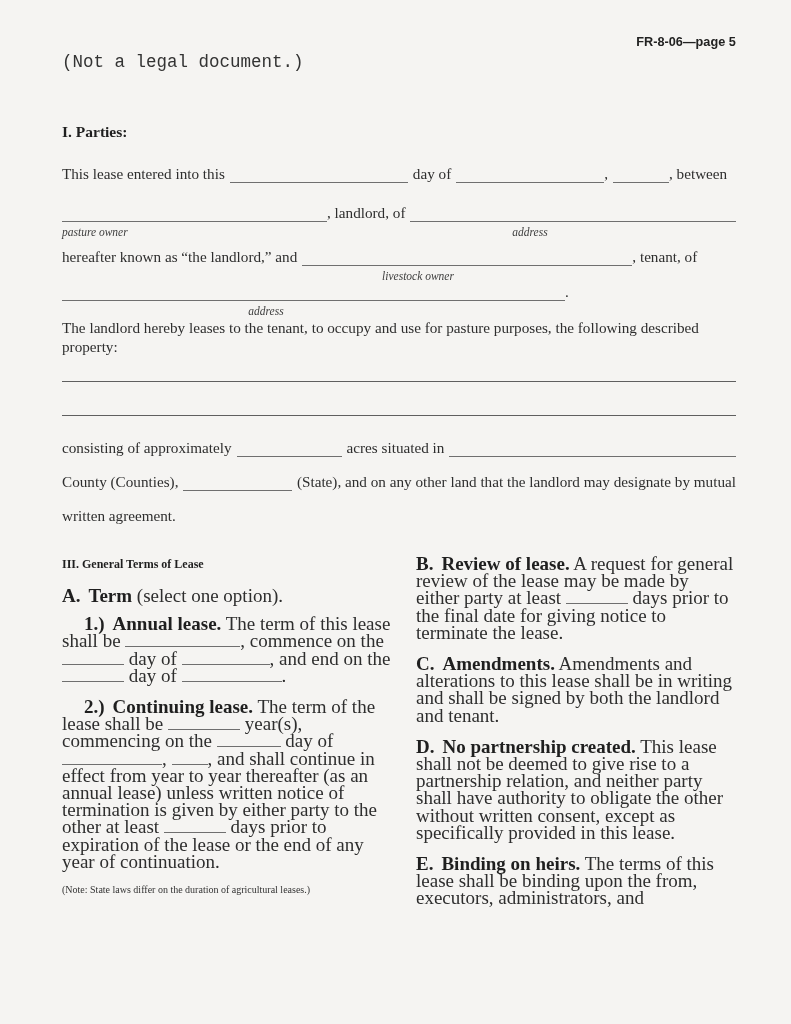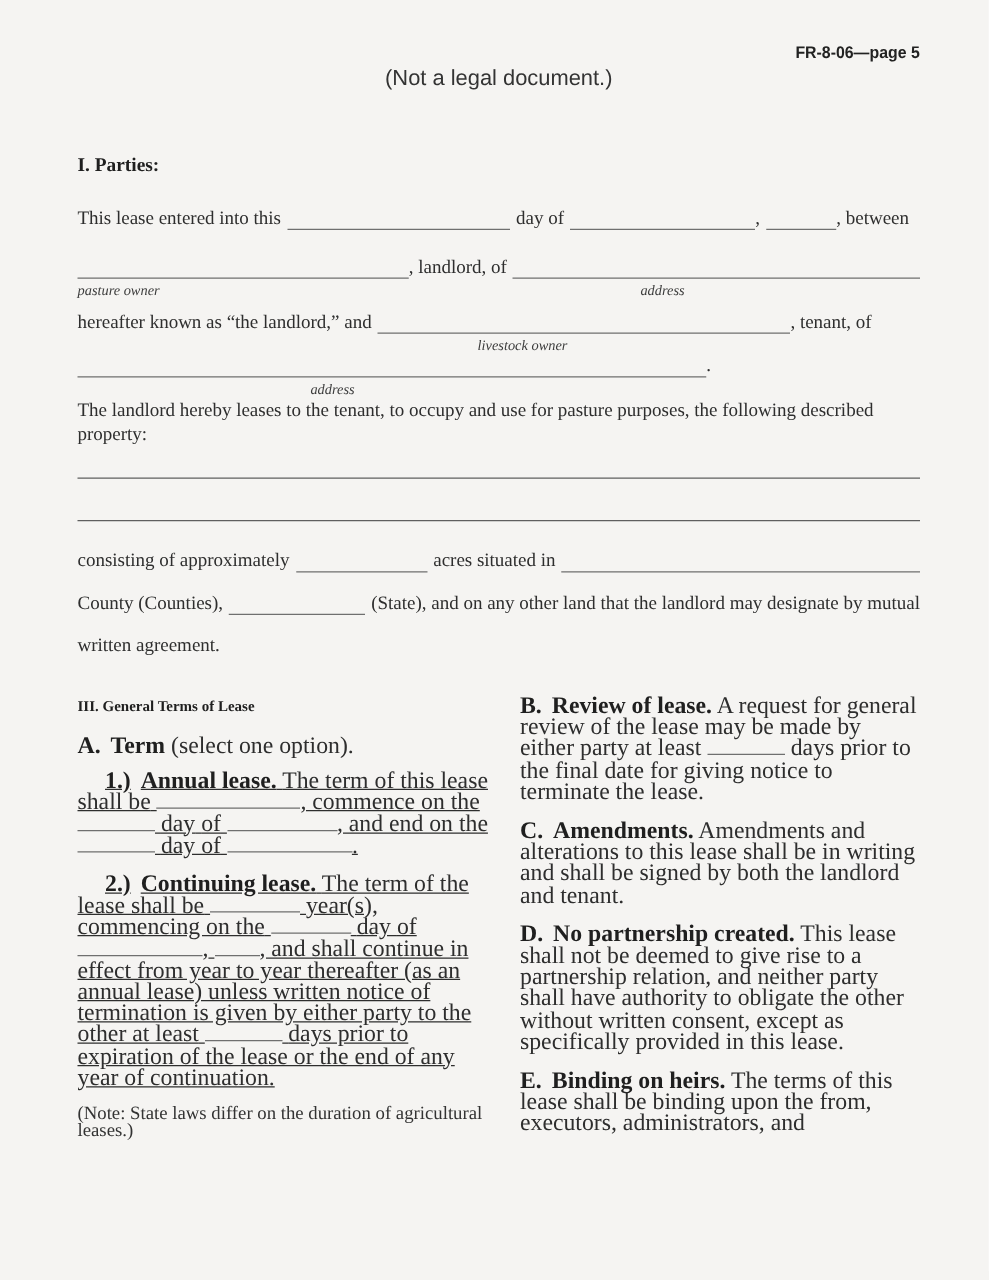--- a/index.html
+++ b/index.html
@@ -26,22 +26,21 @@
     margin-top:28px;
     text-align:center;
     font-family:"Liberation Sans", sans-serif;
     font-weight:bold;
     font-size:25px;
     color:#1a1a1a;
     line-height:1.1;
   }
   .title .cond{display:inline-block;transform:scaleX(.92);transform-origin:center;}
   .subtitle{
-    text-align:center;
-    font-family:Liberation Sans, sans-serif;
+    font-family:Liberation Mono, monospace;
     font-size:17.5px;
     color:#333;
     margin-top:3px;
   }
   
   .sec-h{font-weight:bold;font-size:15.5px;color:#1f1f1f;line-height:19px;}
   .h-parties{margin-top:50px;}
   .h-property{margin-top:42px;}
   
   .fl{
@@ -74,28 +73,28 @@
   .col-l{width:330px;}
   .col-r{width:320px;}
   .col-h{font-weight:bold;font-size:12px;color:#1f1f1f;line-height:18px;}
   .tp{
     font-size:19px;
     line-height:17.2px;
     margin:0;
   }
   .tp b{color:#1f1f1f;}
   .lead{margin-right:8px;}
-  .indent{text-indent:22px;text-decoration:underline;}
+  .indent{text-indent:22px;}
   .mt-a{margin-top:14px;}
   .mt-item{margin-top:11px;}
   .mt-item2{margin-top:14px;}
   .ibk{display:inline-block;border-bottom:1px solid #6f6f6f;height:13px;}
   .note{
     margin-top:13px;
-    font-size:15px;
+    font-size:10px;
     line-height:14px;
     color:#333;
   }
   
   .l1{margin-top:23px;}
   .l2{margin-top:20px;}
   .l3{margin-top:25px;}
   .l4{margin-top:16px;}
   .intro{margin-top:17px;}
   .rule1{margin-top:25px;}

